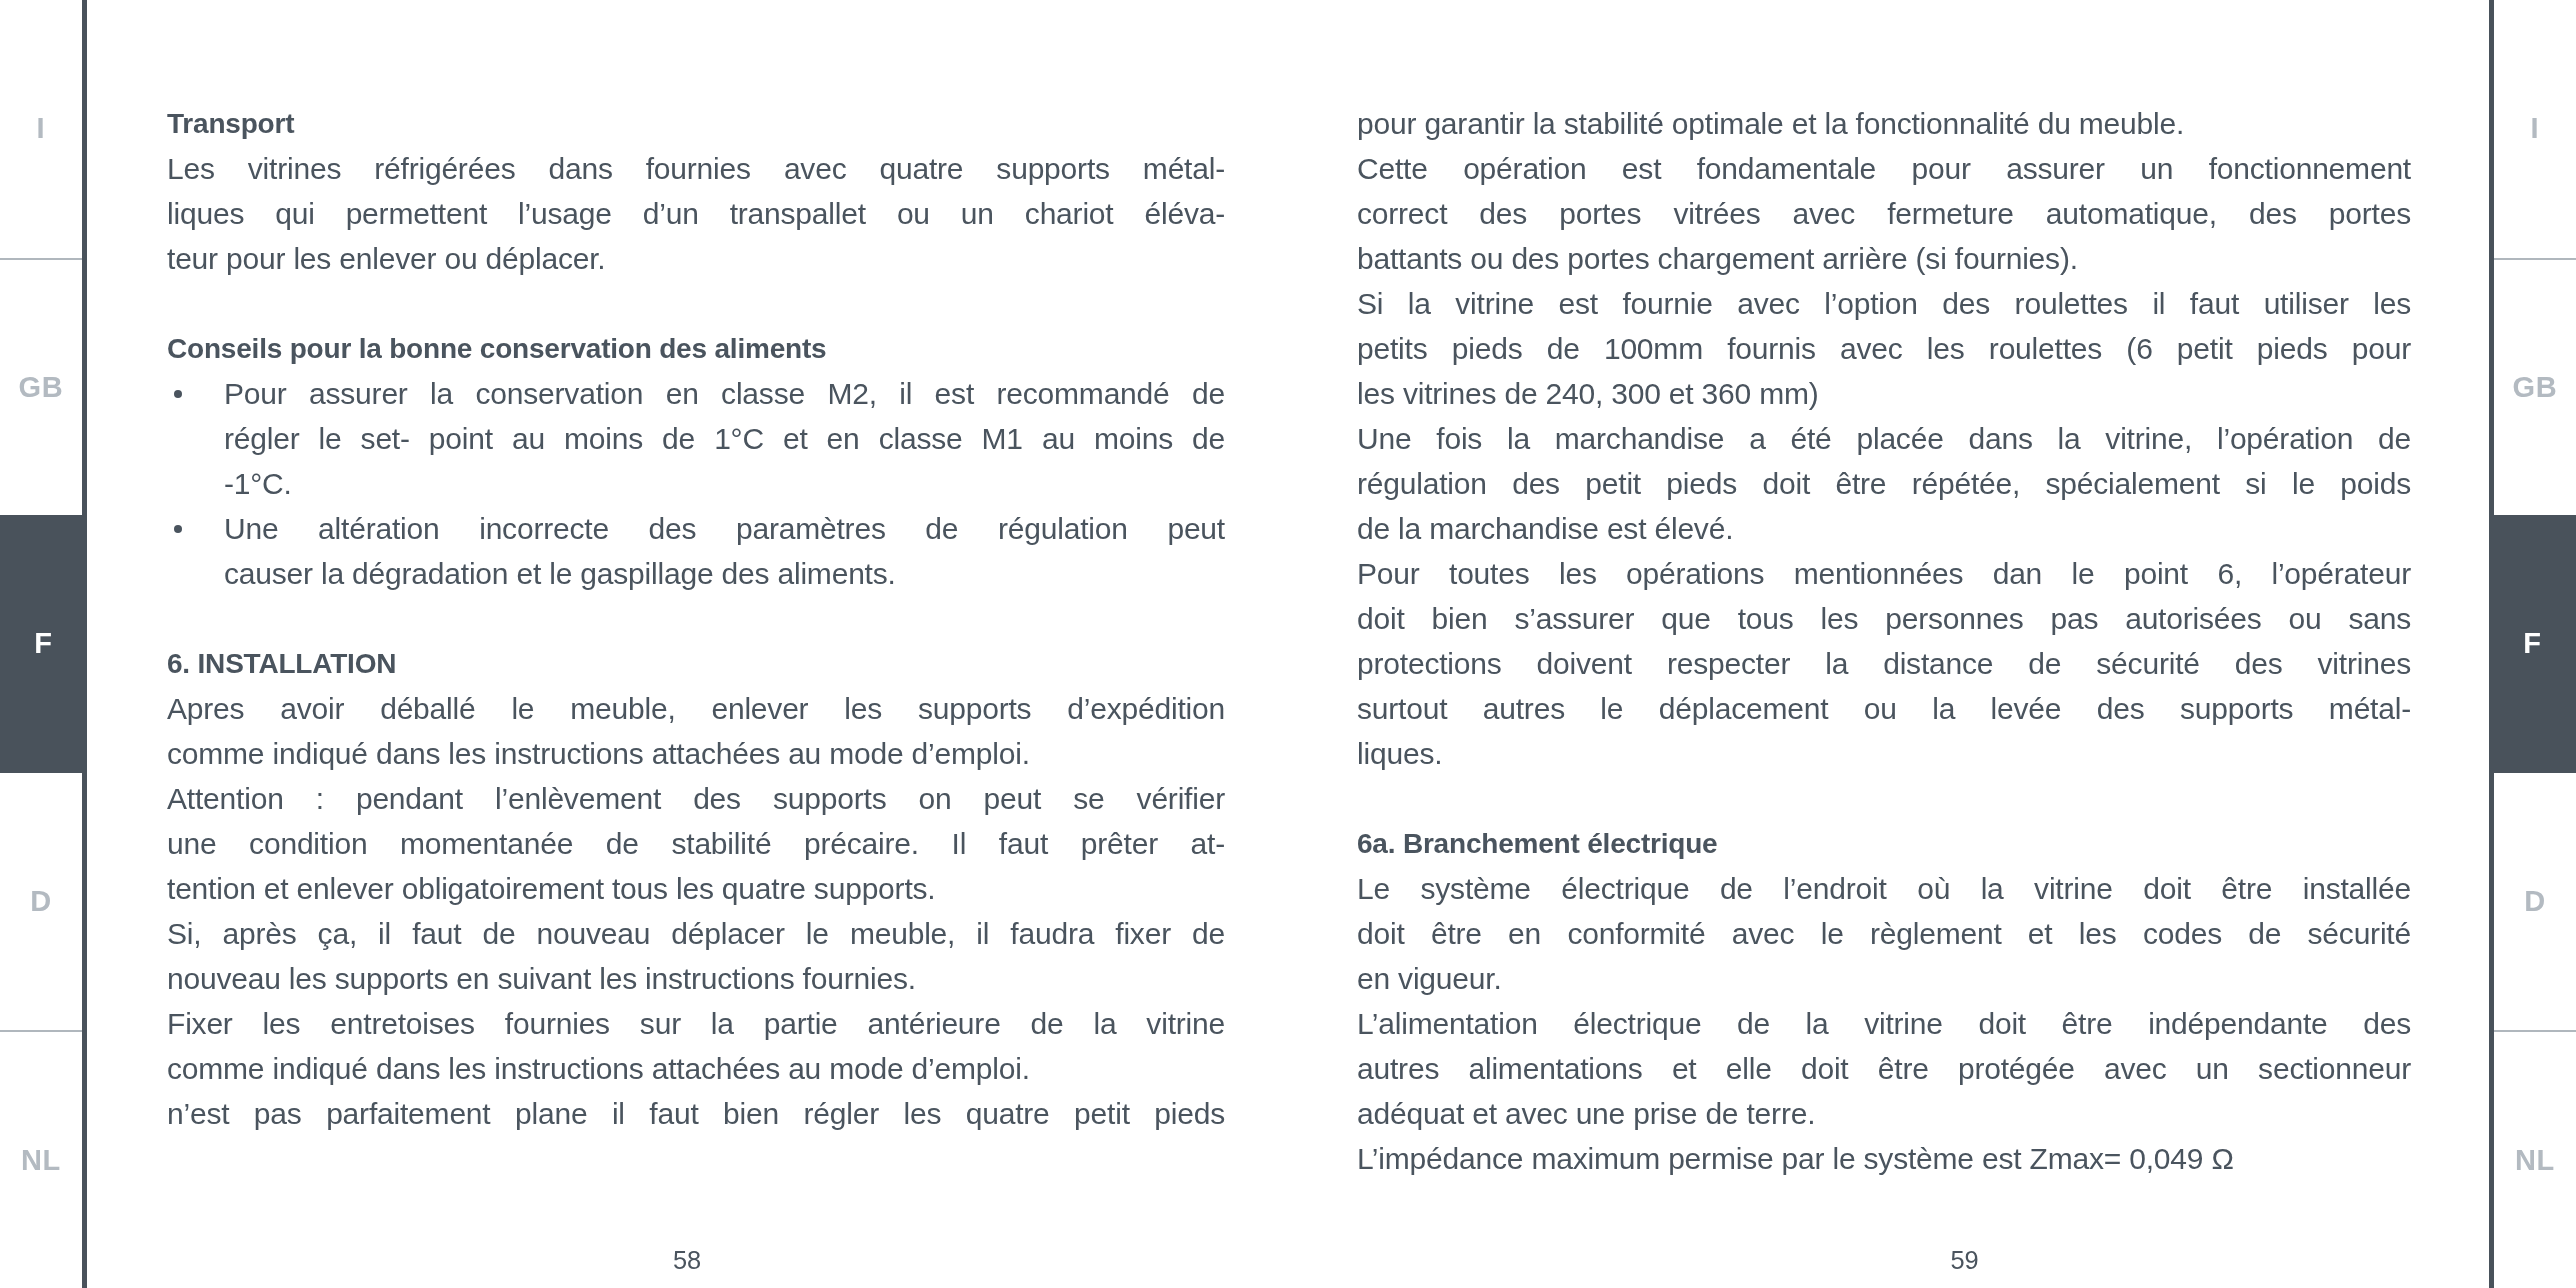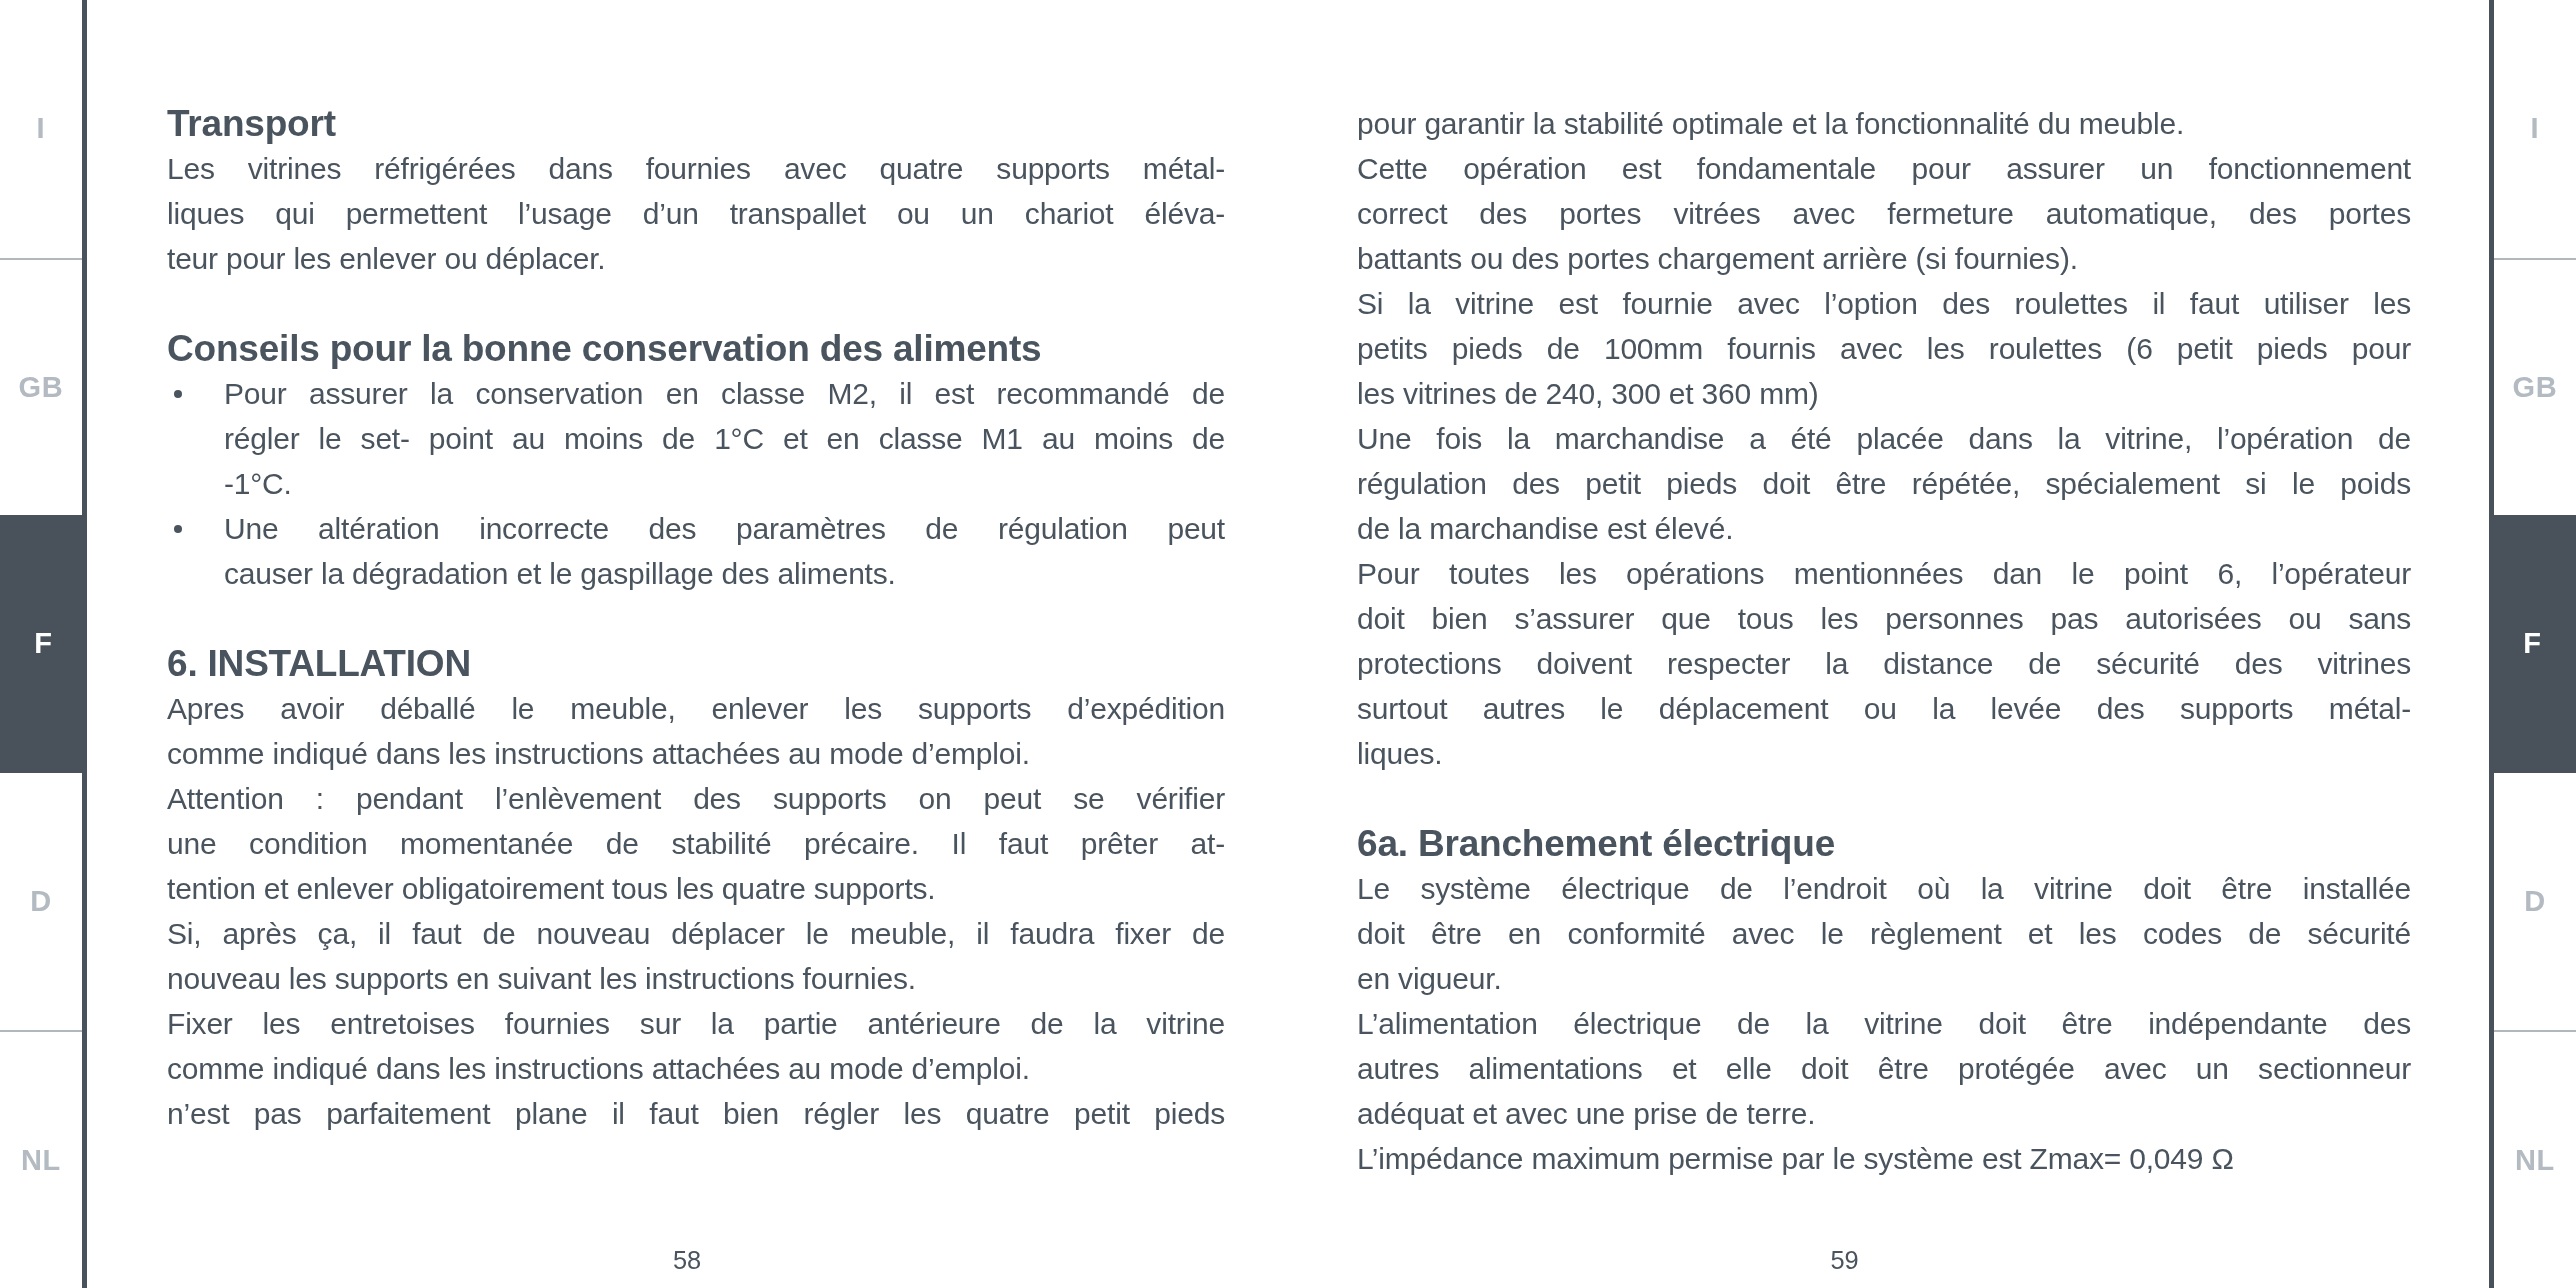--- a/index.html
+++ b/index.html
@@ -20,29 +20,29 @@
   .sidebar.right .tab.active{margin-right:0;margin-left:-5.1px;}
   .tab.active .lbl{color:#ffffff;}
   
   .col{position:absolute;top:101px;}
   .col.leftcol{left:167px;width:1058px;}
   .col.rightcol{left:1357px;width:1054px;}
   .line{height:45px;line-height:45px;font-size:30px;letter-spacing:-0.2px;
         text-align:justify;overflow:visible;white-space:nowrap;}
   .line.j{white-space:normal;text-align-last:justify;}
   .line.last{white-space:normal;text-align:left;text-align-last:left;}
-  .h{height:45px;line-height:45px;font-size:37px;font-weight:bold;letter-spacing:-0.2px;}
+  .h{height:45px;line-height:45px;font-size:28px;font-weight:bold;letter-spacing:-0.2px;}
   .gap{height:45px;}
   .bullet{position:relative;padding-left:57px;}
   .dot{position:absolute;left:7.3px;top:19px;width:8px;height:8px;border-radius:50%;background:#4a545e;}
   
   .pagenum{position:absolute;top:1235px;height:35px;line-height:35px;font-size:25.4px;
            text-align:center;color:#4a545e;margin-top:8px;}
   .pagenum.p58{left:87px;width:1200px;}
-  .pagenum.p59{left:1244px;width:1201px;}
+  .pagenum.p59{left:1364px;width:1201px;}
 </style>
 </head>
 <body>
 
 <div class="spread">
 
   <div class="vline left"></div>
   <div class="vline right"></div>
 
   <aside class="sidebar left" id="sidebar-left">

